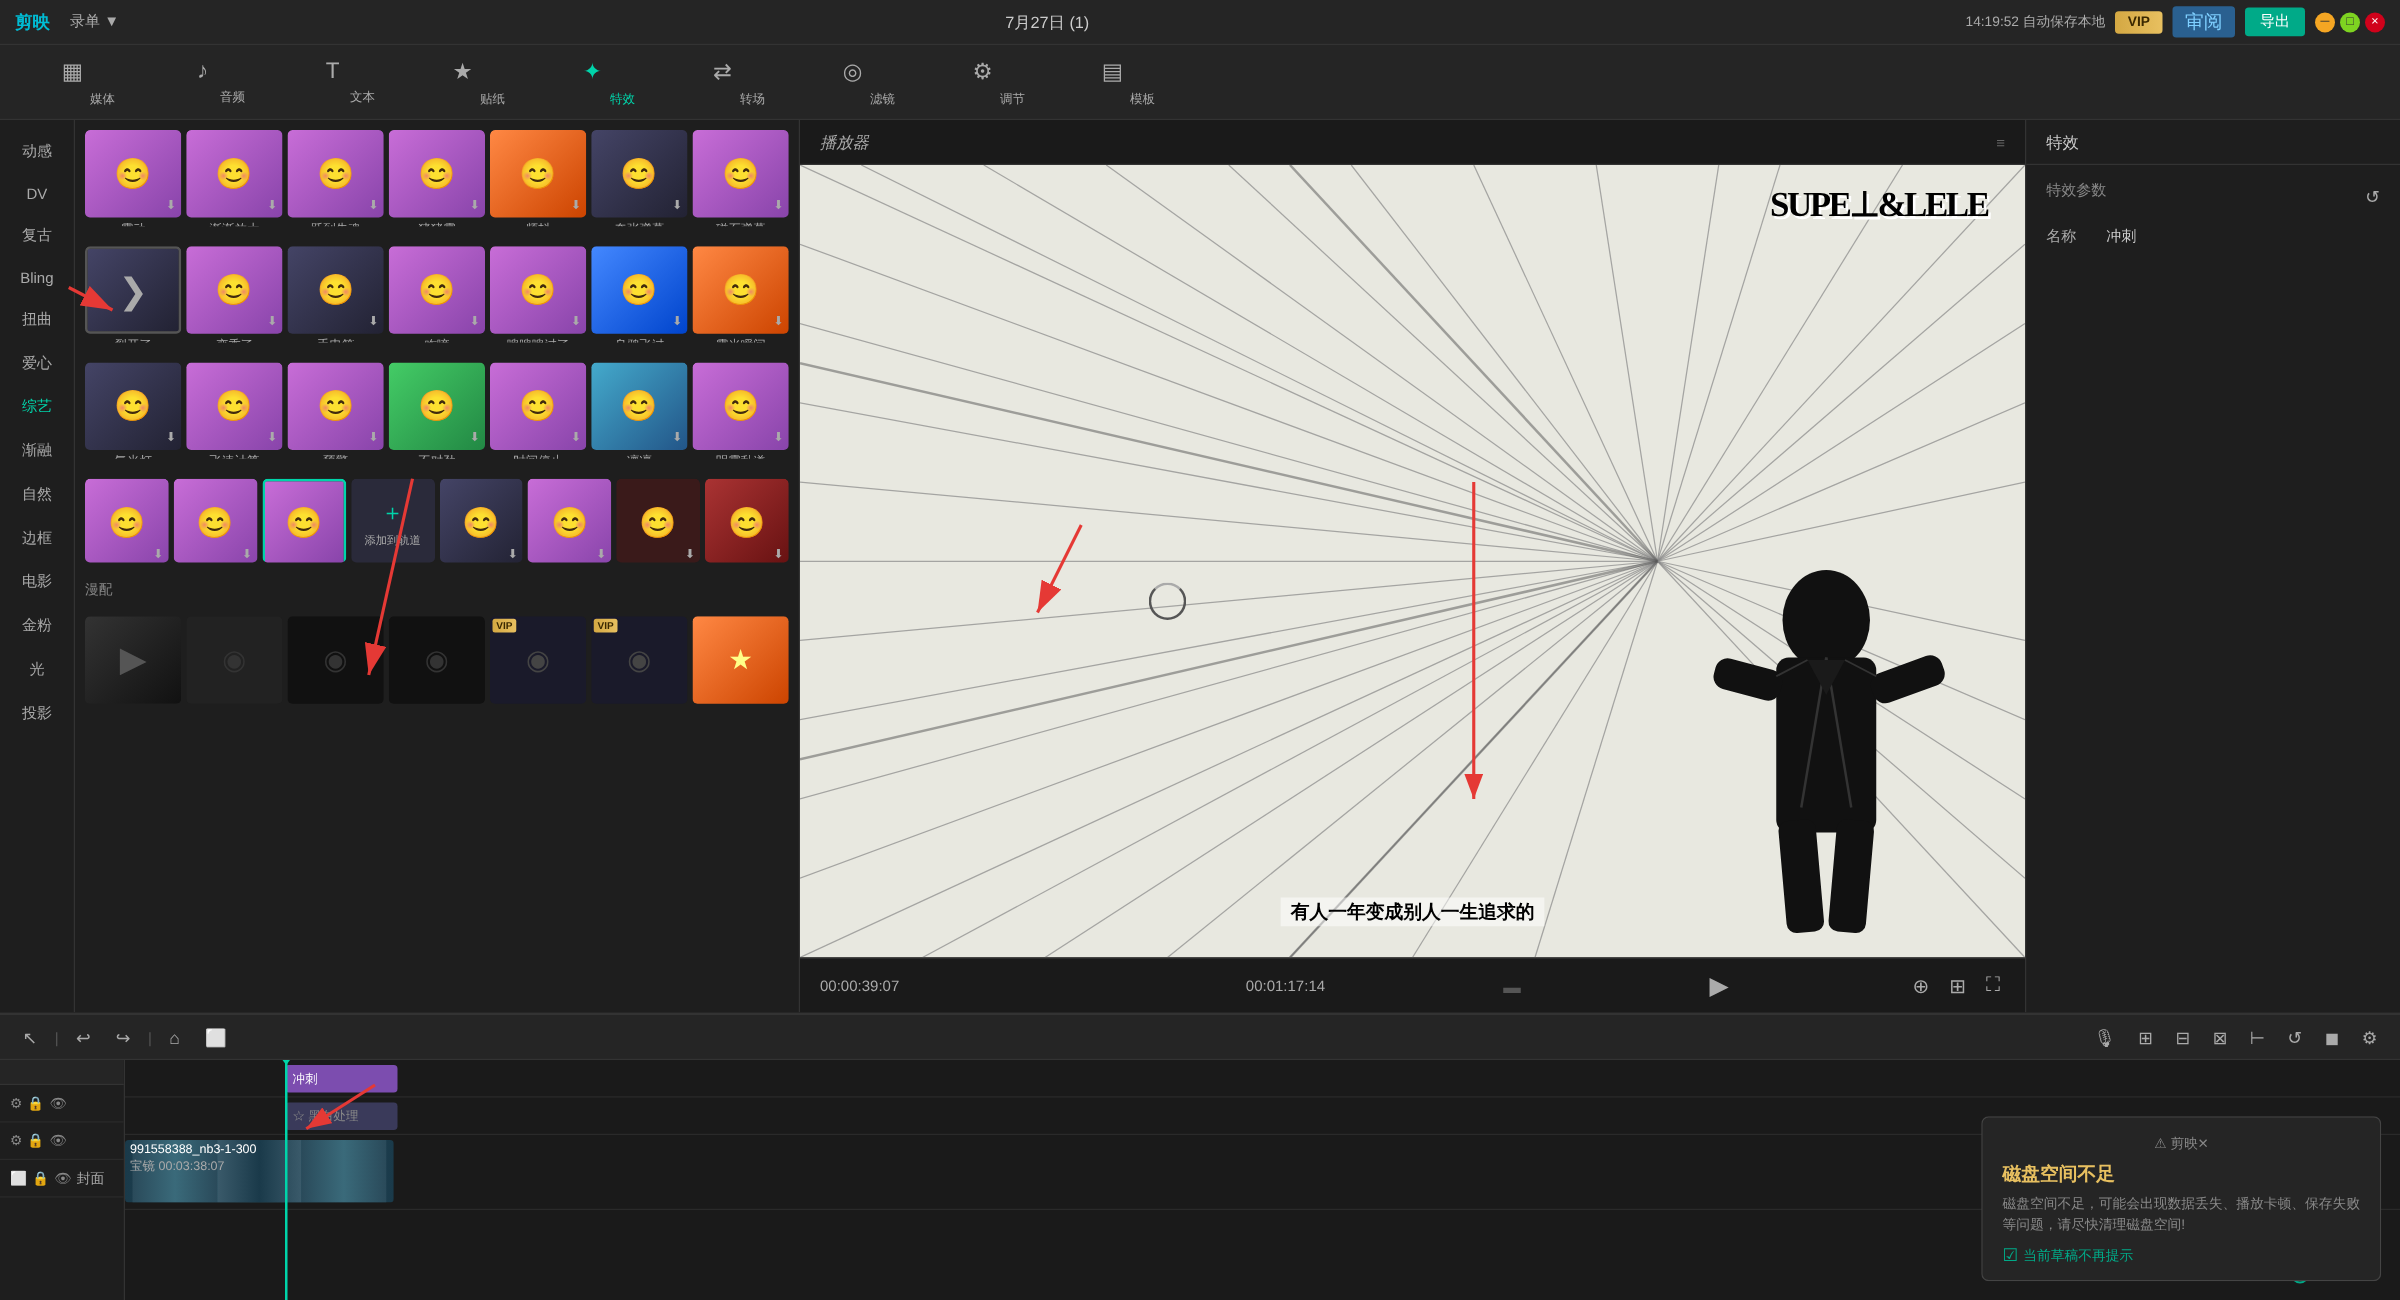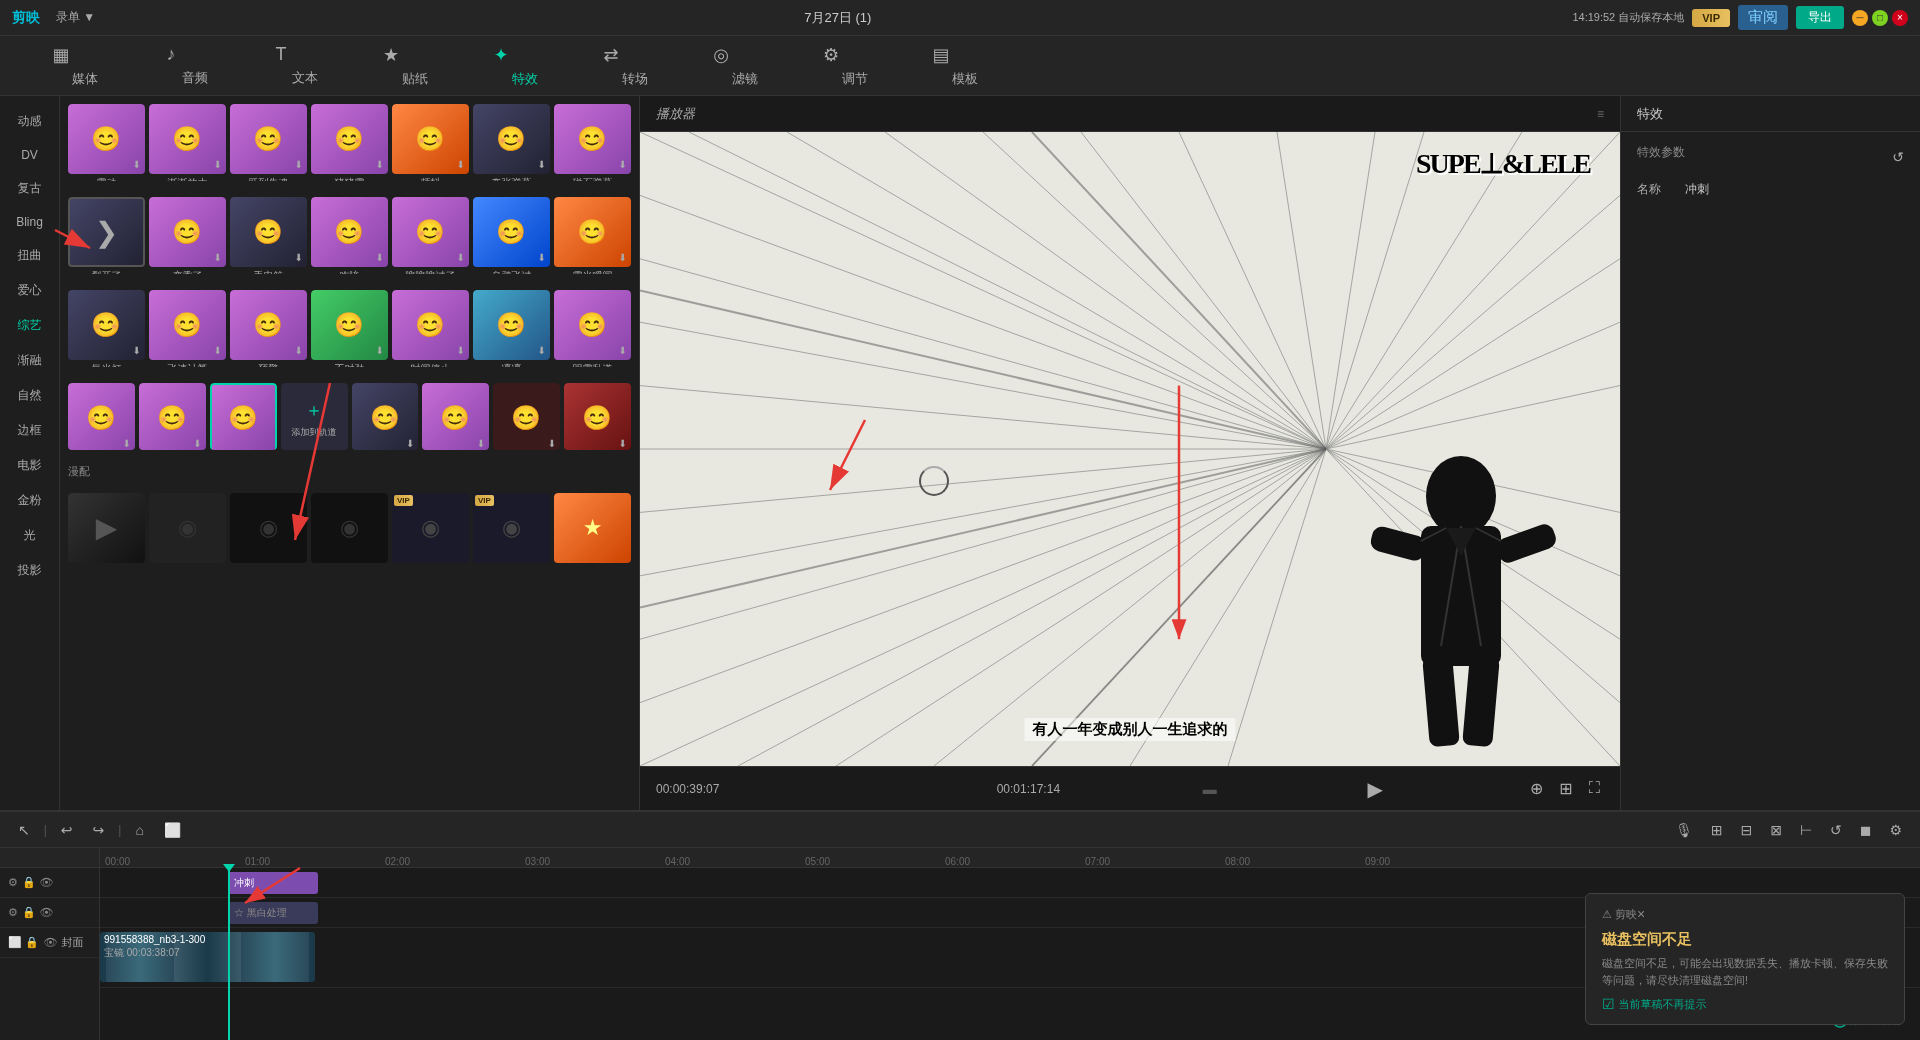--- a/index.html
+++ b/index.html
@@ -88,21 +88,21 @@
       align-items: center;
       gap: 4px;
       cursor: pointer;
       color: #aaa;
       padding: 4px 8px;
       border-radius: 4px;
       min-width: 44px;
     }
     .toolbar-item.active { color: #00d4aa; }
     .toolbar-icon { font-size: 18px; }
-    .toolbar-label { font-size: 13px; margin-left: 48px; }
+    .toolbar-label { font-size: 10px; margin-left: 48px; }
 
     
     .main-area {
       flex: 1;
       display: flex;
       overflow: hidden;
     }
 
     
     .left-panel {
@@ -452,21 +452,21 @@
       width: 320px;
       background: #252525;
       border: 1px solid #444;
       border-radius: 6px;
       padding: 12px 16px;
       z-index: 100;
     }
     .notif-header {
       display: flex;
       align-items: center;
-      justify-content: flex-start;
+      justify-content: center;
       margin-bottom: 8px;
     }
     .notif-title { color: #888; font-size: 11px; }
     .notif-close { color: #888; cursor: pointer; font-size: 14px; }
     .notif-main { color: #e8c060; font-size: 15px; font-weight: bold; margin-bottom: 6px; }
     .notif-desc { color: #888; font-size: 11px; line-height: 1.5; margin-bottom: 8px; }
     .notif-footer { display: flex; align-items: center; gap: 4px; color: #00aa88; font-size: 11px; cursor: pointer; }
     .notif-footer-icon { font-size: 14px; }
 
     
@@ -1033,34 +1033,20 @@
       <div class="track-label">
         <span style="color:#888;">⬜</span>
         <span style="cursor:pointer;">🔒</span>
         <span style="cursor:pointer;">👁</span>
         <span style="color:#aaa;font-size:11px;">封面</span>
       </div>
     </div>
 
     <div class="timeline-ruler-area">
 
-      <div class="timeline-ruler">
-        <div style="position:relative;height:100%;display:flex;align-items:flex-end;">
-          <span class="ruler-mark" style="left:5px;">00:00</span>
-          <span class="ruler-mark" style="left:145px;">01:00</span>
-          <span class="ruler-mark" style="left:285px;">02:00</span>
-          <span class="ruler-mark" style="left:425px;">03:00</span>
-          <span class="ruler-mark" style="left:565px;">04:00</span>
-          <span class="ruler-mark" style="left:705px;">05:00</span>
-          <span class="ruler-mark" style="left:845px;">06:00</span>
-          <span class="ruler-mark" style="left:985px;">07:00</span>
-          <span class="ruler-mark" style="left:1125px;">08:00</span>
-          <span class="ruler-mark" style="left:1265px;">09:00</span>
-        </div>
-      </div>
 
       <div class="timeline-tracks" style="position:relative;">
 
         <div class="playhead" style="left:128px;">
           <div class="playhead-top"></div>
         </div>
 
         <div class="track-row">
           <div class="effect-clip purple" style="left:128px;width:90px;">
             <span>冲刺</span>

